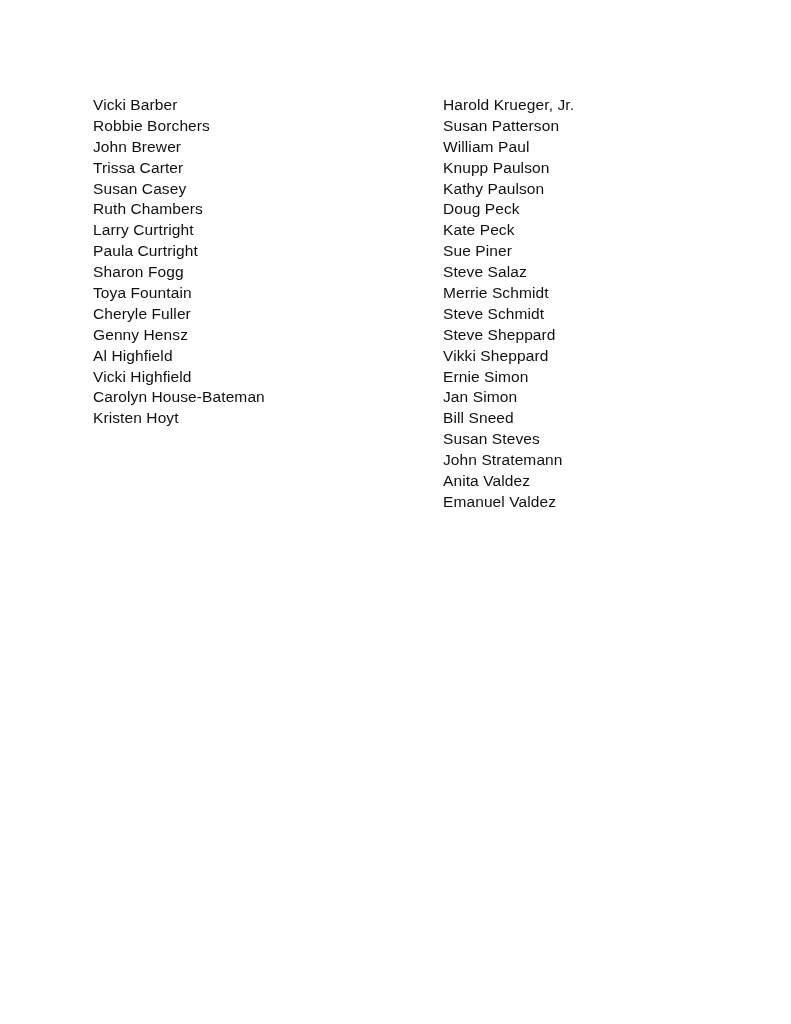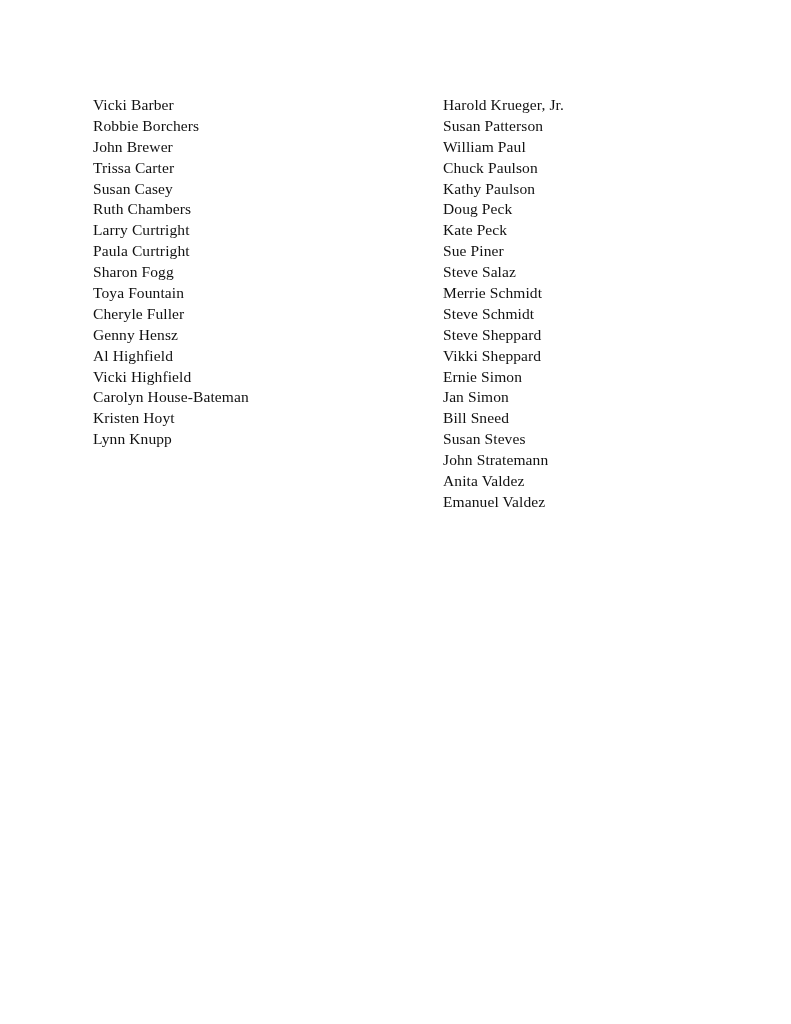--- a/index.html
+++ b/index.html
@@ -1,15 +1,15 @@
 <!DOCTYPE html>
 <html><head>
 <meta charset="utf-8">
 <style>
-  * { margin: 0; padding: 0; box-sizing: border-box; font-family: Liberation Serif, serif; }
+  * { margin: 0; padding: 0; box-sizing: border-box; }
   html, body {
     width: 791px;
     height: 1024px;
     background: #ffffff;
     font-family: "Liberation Sans", "DejaVu Sans", sans-serif;
     color: #111111;
     overflow: hidden;
   }
   .page {
     position: relative;
@@ -45,27 +45,26 @@
       <div class="name-line">Larry Curtright</div>
       <div class="name-line">Paula Curtright</div>
       <div class="name-line">Sharon Fogg</div>
       <div class="name-line">Toya Fountain</div>
       <div class="name-line">Cheryle Fuller</div>
       <div class="name-line">Genny Hensz</div>
       <div class="name-line">Al Highfield</div>
       <div class="name-line">Vicki Highfield</div>
       <div class="name-line">Carolyn House-Bateman</div>
       <div class="name-line">Kristen Hoyt</div>
-      <div class="name-line">Lynn Knupp</div>
     </div>
   <div class="name-column right">
       <div class="name-line">Harold Krueger, Jr.</div>
       <div class="name-line">Susan Patterson</div>
       <div class="name-line">William Paul</div>
-      <div class="name-line">Chuck Paulson</div>
+      <div class="name-line">Knupp Paulson</div>
       <div class="name-line">Kathy Paulson</div>
       <div class="name-line">Doug Peck</div>
       <div class="name-line">Kate Peck</div>
       <div class="name-line">Sue Piner</div>
       <div class="name-line">Steve Salaz</div>
       <div class="name-line">Merrie Schmidt</div>
       <div class="name-line">Steve Schmidt</div>
       <div class="name-line">Steve Sheppard</div>
       <div class="name-line">Vikki Sheppard</div>
       <div class="name-line">Ernie Simon</div>

